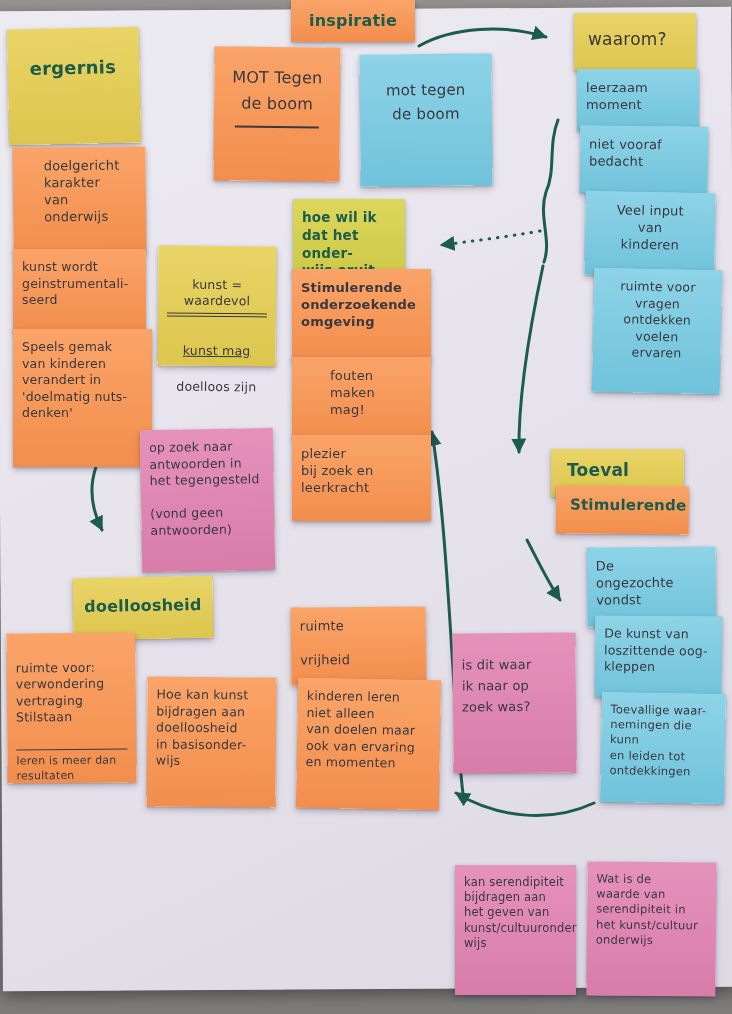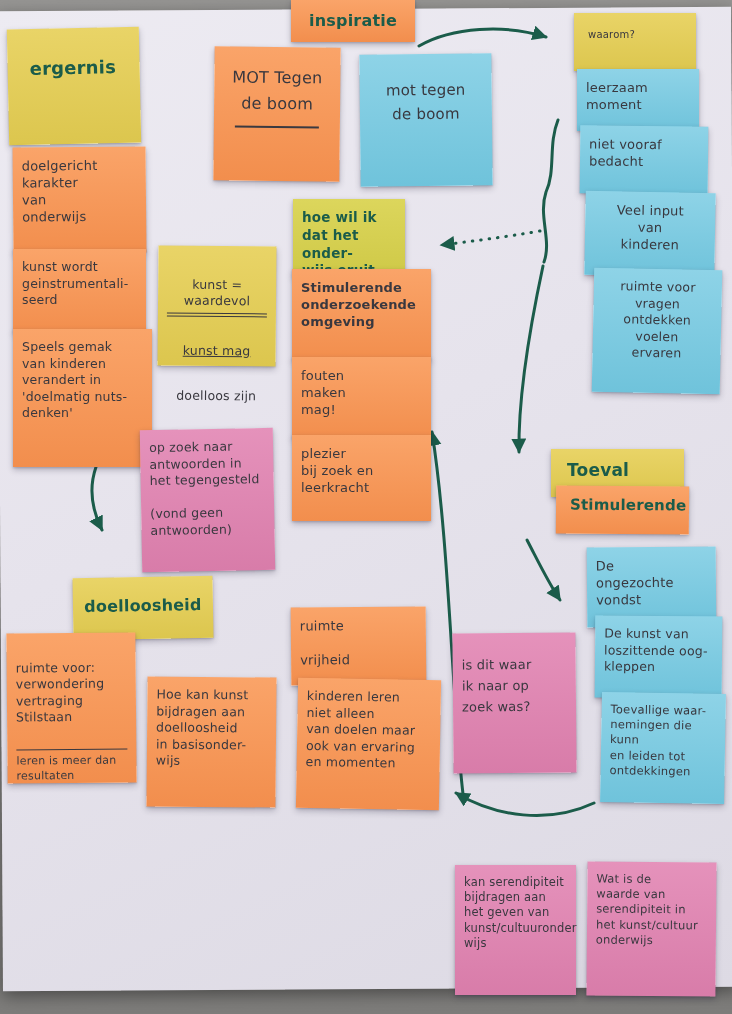--- a/index.html
+++ b/index.html
@@ -26,21 +26,21 @@
   .o{background:linear-gradient(180deg,#faa469,#f28e4d);}
   .b{background:linear-gradient(180deg,#8ed3e7,#6fc3db);}
   .p{background:linear-gradient(180deg,#e592bb,#d87ca9);}
   .txt{white-space:pre-line;line-height:1.32;letter-spacing:.2px;}
   .pen{color:#39383f;font-size:12.5px;}
   .marker{color:#1b5c4a;font-weight:bold;font-size:16px;}
   .small{font-size:11.5px;}
   .c{text-align:center;}
   .rule{height:0;border-bottom:2px solid #3a3940;width:78%;margin:10px auto 0;}
   .u2{display:block;border-bottom:4px double #39383f;padding-bottom:3px;margin-bottom:10px;}
-  .u1{display:block;text-decoration:underline;margin-bottom:12px;}
+  .u1{display:block;text-decoration:underline;margin-bottom:3px;}
   .blk{display:block;}
   .divtop{display:block;border-top:1.5px solid #39383f;margin-top:7px;padding-top:4px;font-size:11px;}
   svg.arrows{position:absolute;left:0;top:0;z-index:5;pointer-events:none;}
 </style>
 </head>
 <body>
 
 <div class="scene">
   <div class="floor"></div>
   <div class="paper"></div>
@@ -76,21 +76,21 @@
 de boom</div>
     <div class="rule"></div>
   </div>
 
   <div class="note b" style="left:360px;top:54px;width:132px;height:132px;--r:-0.6deg;padding-top:24px;">
     <div class="txt pen c" style="font-size:15px;line-height:1.6;">mot tegen
 de boom</div>
   </div>
 
   <div class="note y" style="left:574px;top:13px;width:122px;height:58px;--r:0deg;padding-top:15px;padding-left:14px;">
-    <div class="txt pen" style="font-size:10px;">waarom?</div>
+    <div class="txt pen" style="font-size:17px;">waarom?</div>
   </div>
 
   <div class="note b" style="left:577px;top:69px;width:122px;height:62px;--r:0deg;">
     <div class="txt pen" style="font-size:13px;">leerzaam
 moment</div>
   </div>
 
   <div class="note b" style="left:580px;top:126px;width:128px;height:68px;--r:0.6deg;">
     <div class="txt pen" style="font-size:13px;">niet vooraf
 bedacht</div>
@@ -104,21 +104,21 @@
 
   <div class="note b" style="left:593px;top:269px;width:128px;height:124px;--r:1.2deg;">
     <div class="txt pen c">ruimte voor
 vragen
 ontdekken
 voelen
 ervaren</div>
   </div>
 
   <div class="note o" style="left:13px;top:147px;width:133px;height:106px;--r:-0.5deg;">
-    <div class="txt pen" style="font-size:13px;">doelgericht
+    <div class="txt pen" style="font-size:13px;margin-left:22px;">doelgericht
 karakter
 van
 onderwijs</div>
   </div>
 
   <div class="note o" style="left:13px;top:249px;width:133px;height:84px;--r:0deg;">
     <div class="txt pen">kunst wordt
 geinstrumentali-
 seerd</div>
   </div>
@@ -154,21 +154,21 @@
 wijs eruit ziet</div>
   </div>
 
   <div class="note o" style="left:292px;top:269px;width:139px;height:92px;font-weight:bold;--r:0deg;">
     <div class="txt pen" style="font-size:13px;">Stimulerende
 onderzoekende
 omgeving</div>
   </div>
 
   <div class="note o" style="left:292px;top:357px;width:139px;height:82px;--r:0deg;">
-    <div class="txt pen" style="font-size:13px;">fouten
+    <div class="txt pen" style="font-size:13px;margin-left:29px;">fouten
 maken
 mag!</div>
   </div>
 
   <div class="note o" style="left:292px;top:435px;width:139px;height:86px;--r:0deg;">
     <div class="txt pen" style="font-size:13px;">plezier
 bij zoek en
 leerkracht</div>
   </div>
 

